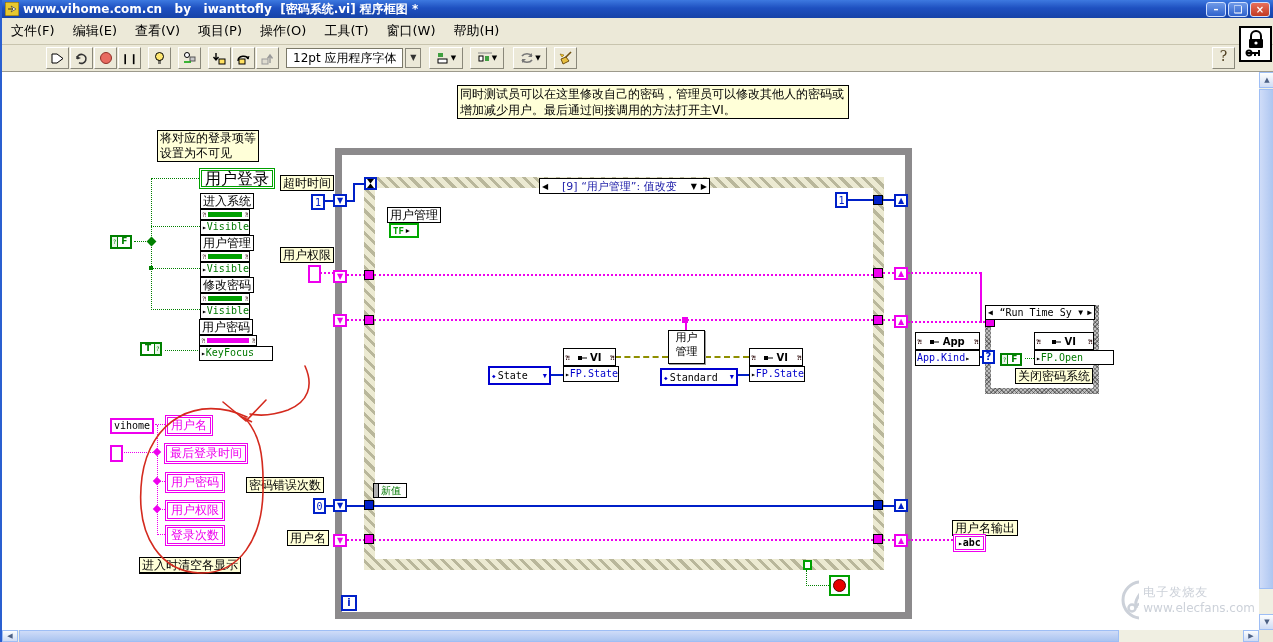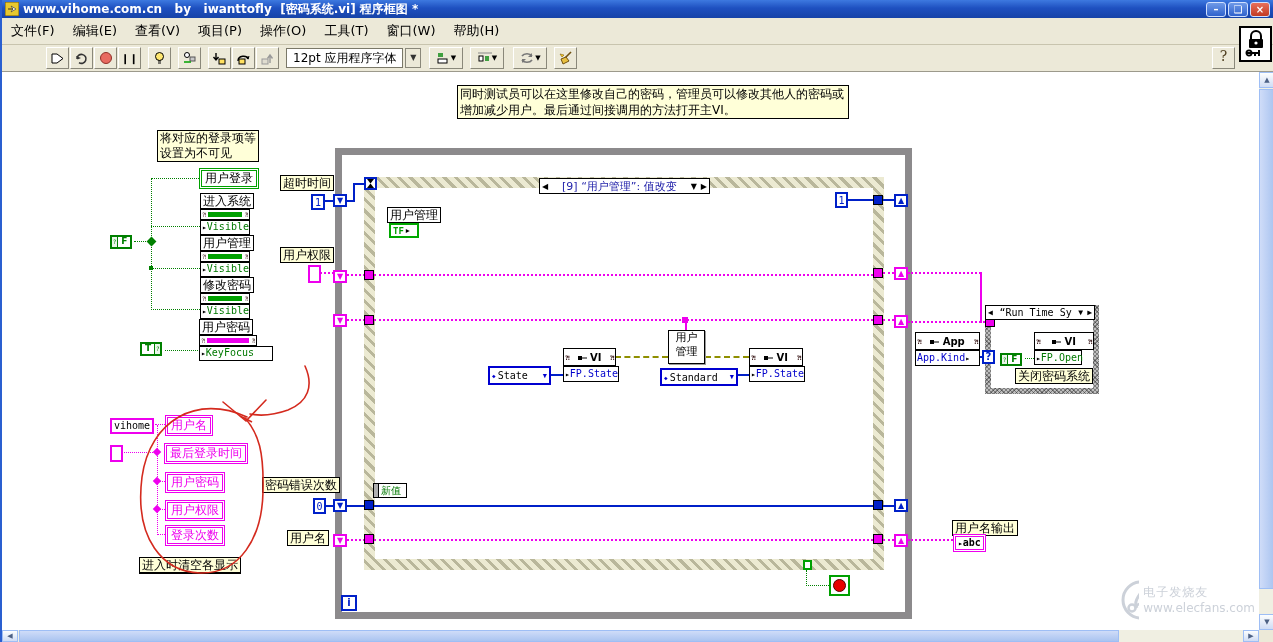--- a/index.html
+++ b/index.html
@@ -28,21 +28,21 @@
   .mono{font-family:"DejaVu Sans Mono",monospace;}
   
   .pbar{background:#fff;border:1px solid #000;height:11px;display:flex;align-items:center;padding:0 1px;z-index:3;}
   .pbar .eg{font-size:6px;line-height:6px;color:#402020;letter-spacing:-1px;}
   .pbar .fill{flex:1;height:5px;margin:0 2px;}
   .prow{background:#fff;border:1px solid #000;font-size:10px;line-height:12px;white-space:nowrap;padding:0 1px;z-index:3;font-family:"DejaVu Sans Mono",monospace;}
   .gtxt{color:#007800;} .btxt{color:#0000cc;}
   .arr{color:#000;font-size:8px;}
   
   .locg{border:1px solid #00a000;padding:1px;background:#fff;z-index:3;}
-  .locg>div{border:1px solid #00a000;font-size:12px;line-height:15px;padding:0 3px;white-space:nowrap;color:#000;}
+  .locg>div{border:1px solid #00a000;font-size:16px;line-height:15px;padding:0 3px;white-space:nowrap;color:#000;}
   .locp{border:1px solid #ee00ee;padding:1px;background:#fff;z-index:3;}
   .locp>div{border:1px solid #ee00ee;font-size:12px;line-height:15px;padding:0 3px;white-space:nowrap;color:#ee00ee;}
   
   .whileloop{border:7px solid #8c8a8c;z-index:1;}
   .eventstruct{background:repeating-linear-gradient(45deg,#ecead2 0 5px,#b9b79b 5px 8px);z-index:1;}
   .eventinner{background:#fff;}
   .casestruct{background:repeating-linear-gradient(45deg,#dcdcdc 0 2px,#8f8f8f 2px 3px),repeating-linear-gradient(-45deg,#dcdcdc 0 2px,#8f8f8f 2px 3px);background-blend-mode:multiply;z-index:1;}
   .hdr{background:#fff;border:1px solid #000;display:flex;align-items:center;font-size:11px;white-space:nowrap;z-index:4;}
   .hdr .nav{font-size:8px;color:#000;padding:0 2px;}
   .hdr .tx{flex:1;text-align:center;}
@@ -228,21 +228,21 @@
     <div class="abs plbl" style="left:385px;top:135px">用户管理</div>
     <div class="abs tfterm" style="left:387px;top:151px;width:30px;height:15px">
         <b>TF</b>
         <span class="arr">▸</span>
       </div>
 
     <div class="abs ylbl" style="left:278px;top:103px">超时时间</div>
     <div class="abs constb" style="left:309px;top:122px;width:14px;height:16px;line-height:13px">1</div>
     <div class="abs ylbl" style="left:278px;top:175px">用户权限</div>
     <div class="abs constp" style="left:306px;top:193px;width:13px;height:18px"></div>
-    <div class="abs ylbl" style="left:260px;top:405px">密码错误次数</div>
+    <div class="abs ylbl" style="left:244px;top:405px">密码错误次数</div>
     <div class="abs constb" style="left:311px;top:426px;width:13px;height:16px;line-height:13px">0</div>
     <div class="abs ylbl" style="left:285px;top:458px">用户名</div>
 
     <div class="abs constg" style="left:108px;top:163px;height:14px">
         <span class="qq">?</span>
         <span class="tv">F</span>
       </div>
     <div class="abs constg" style="left:138px;top:270px;height:14px">
         <span class="tv">T</span>
         <span class="qq" style="border-right:none;border-left:1px solid #008000">?</span>
@@ -397,21 +397,21 @@
         <span class="tv">F</span>
       </div>
     <div class="abs vihead" style="left:1032px;top:260px;width:60px;height:18px;z-index:5">
         <span class="eg">?!</span>
         <span><svg width="9" height="7">
             <rect x="0" y="2" width="4" height="4" fill="#000"></rect>
             <path d="M4 4h5" stroke="#000"></path>
           </svg> <span>VI</span></span>
         <span class="eg">?!</span>
       </div>
-    <div class="abs prow" style="left:1032px;top:278px;width:48px;height:15px;line-height:13px;z-index:5"><span class="arr">▸</span><span class="gtxt">FP.Open</span></div>
+    <div class="abs prow" style="left:1032px;top:278px;width:80px;height:15px;line-height:13px;z-index:5"><span class="arr">▸</span><span class="gtxt">FP.Open</span></div>
     <div class="abs ylbl" style="left:1013px;top:296px;z-index:5">关闭密码系统</div>
 
     <div class="abs ylbl" style="left:950px;top:448px">用户名输出</div>
     <div class="abs locp" style="left:951px;top:462px">
         <div class="mono" style="color:#000;font-weight:bold;font-size:10px;line-height:11px;padding:0 2px"><span class="arr">▸</span><span>abc</span></div>
       </div>
 
     <div class="abs wire" style="left:322px;top:128px;width:10px;height:2px;background:#0020c8"></div>
     <div class="abs wire" style="left:345px;top:128px;width:8px;height:2px;background:#0020c8"></div>
     <div class="abs wire" style="left:351px;top:111px;width:2px;height:19px;background:#0020c8"></div>

